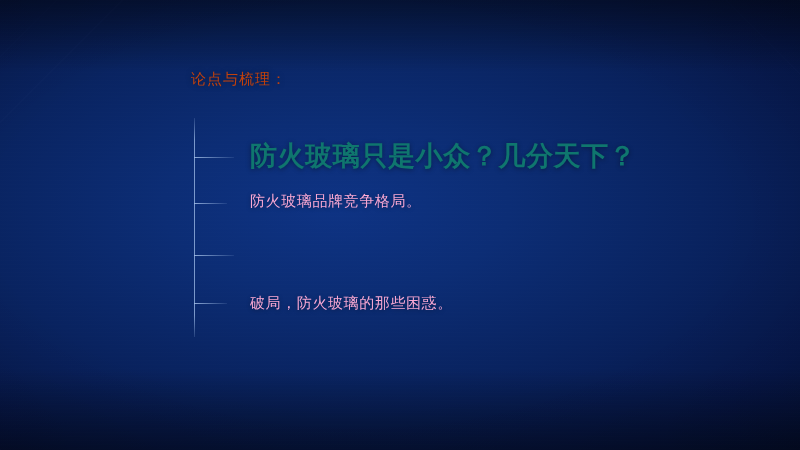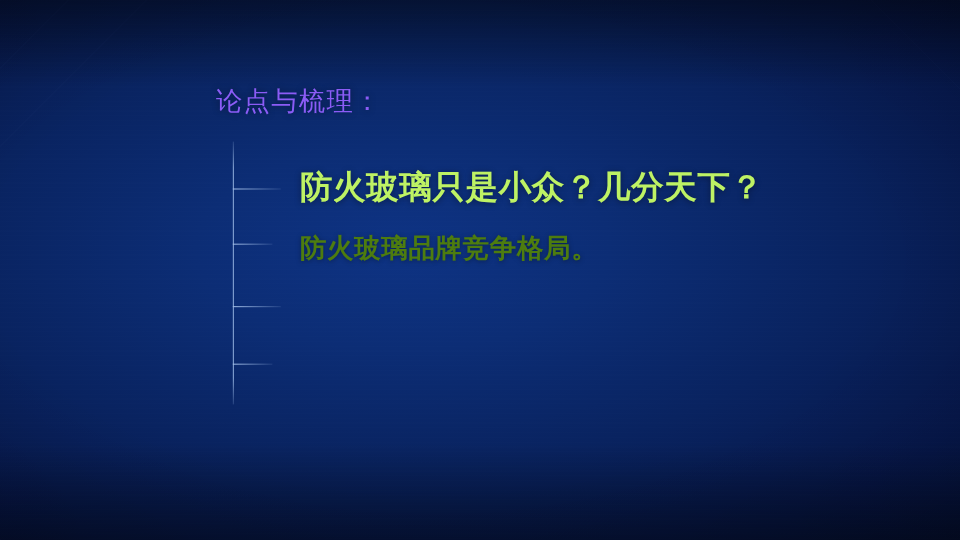--- a/index.html
+++ b/index.html
@@ -68,25 +68,25 @@
         rgba(0,0,0,.82) 100%),
       linear-gradient(to bottom, rgba(0,0,0,.42) 0%, rgba(0,0,0,0) 16%),
       linear-gradient(to top, rgba(0,0,0,.40) 0%, rgba(0,0,0,0) 18%);
   }
 
   
   .content { position: absolute; inset: 0; }
 
   #slide-title {
     position: absolute;
-    left: 180px;
+    left: 191px;
     top: 70px;
-    font-size: 22px;
+    font-size: 15px;
     letter-spacing: 1px;
-    color: #8b5cf6;
+    color: #c2410c;
     text-shadow: 0 0 6px rgba(0,0,0,.45);
     white-space: nowrap;
   }
 
   
   .rail {
     position: absolute;
     left: 194px;
     top: 118px;
     width: 1px;
@@ -103,28 +103,28 @@
     background: linear-gradient(to right, rgba(160,188,230,.88), rgba(150,178,222,.12));
   }
   .tick.major { left: 194px; width: 40px; }
   .tick.minor { left: 194px; width: 33px; }
 
   .item { position: absolute; left: 250px; white-space: nowrap; }
 
   .item-heading {
     font-size: 27px;
     font-weight: bold;
-    color: #bef264;
+    color: #0f766e;
     letter-spacing: .6px;
     text-shadow: 0 1px 5px rgba(0,0,0,.40);
   }
   .item-sub {
-    font-size: 22px;
-    font-weight: bold;
-    color: #4d7c0f;
+    font-size: 15px;
+    font-weight: normal;
+    color: #f9a8d4;
     letter-spacing: .6px;
     text-shadow: 0 1px 4px rgba(0,0,0,.35);
   }
 </style>
 </head>
 <body>
 
 <div id="slide">
 
   <div class="bg-base"></div>
@@ -141,15 +141,16 @@
     <div class="tick major" style="top:157px"></div>
     <div class="tick minor" style="top:203px"></div>
     <div class="tick major" style="top:255px"></div>
     <div class="tick minor" style="top:303px"></div>
 
     <div class="item item-heading" style="top:138px">防火玻璃只是小众？几分天下？</div>
 
     <div class="item item-sub" style="top:192px">防火玻璃品牌竞争格局。</div>
 
 
+    <div class="item item-sub" style="top:294px">破局，防火玻璃的那些困惑。</div>
 
   </div>
 </div>
 
 </body></html>

